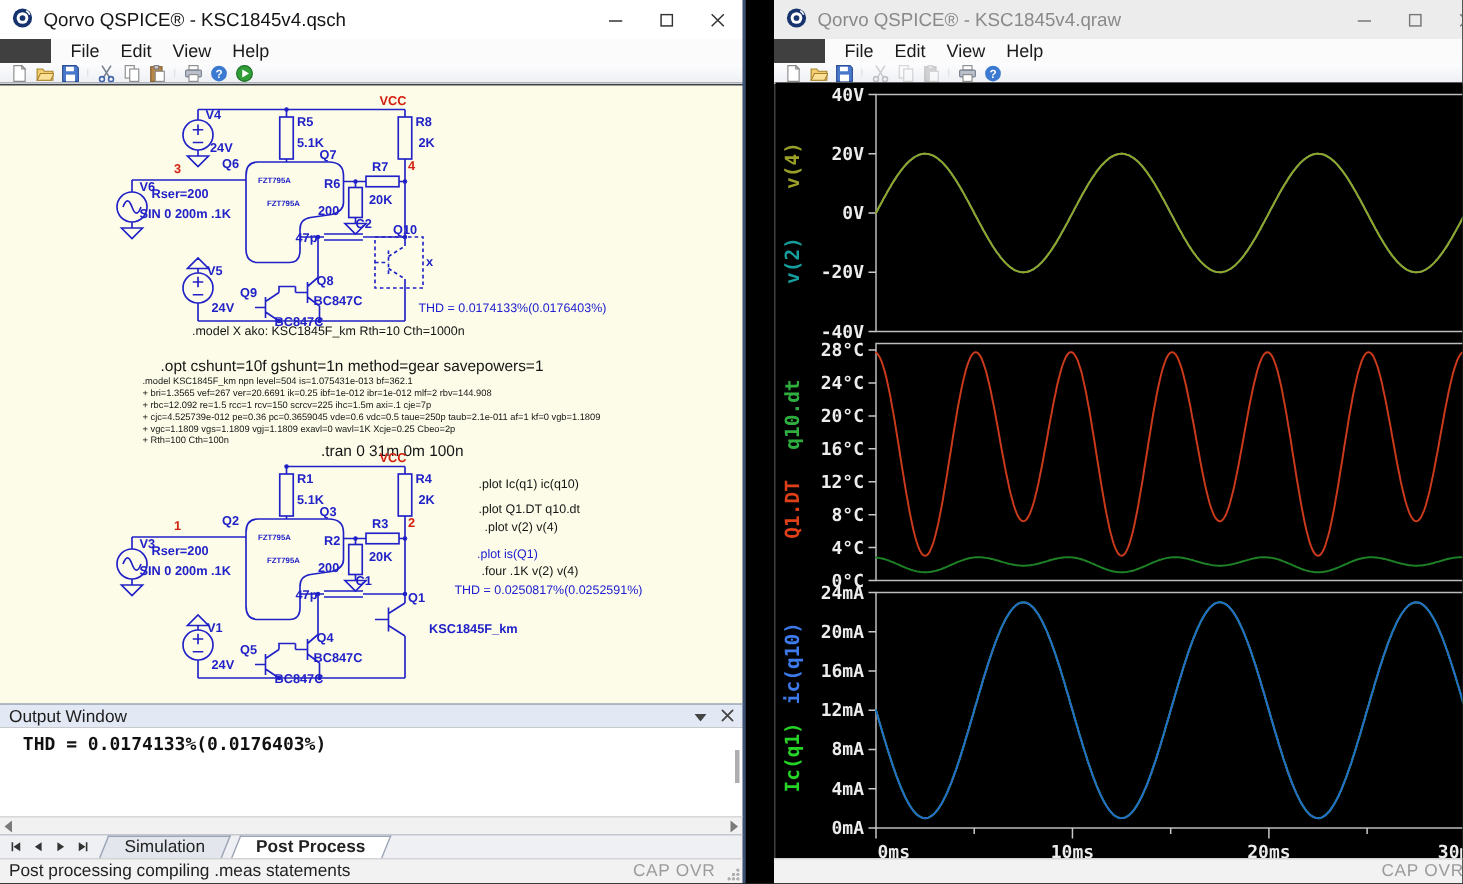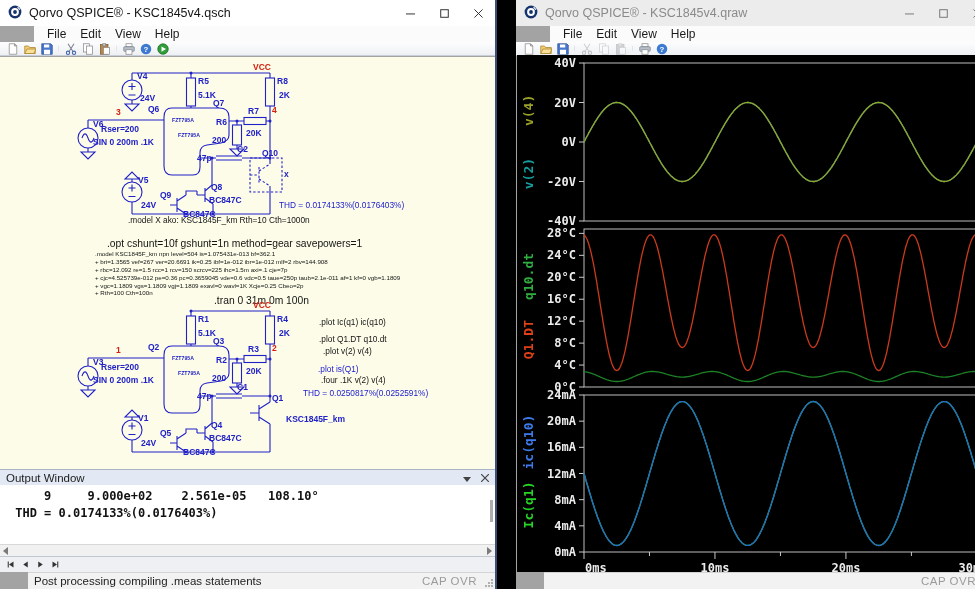--- a/index.html
+++ b/index.html
@@ -1,19 +1,19 @@
 <!DOCTYPE html>
 <html><head>
 <meta charset="utf-8">
 <style>
   html,body{margin:0;padding:0;background:#222;}
   *{box-sizing:border-box;-webkit-user-select:none;user-select:none;}
   .app{position:relative;width:975px;height:589px;overflow:hidden;background:#000;
        font-family:"Liberation Sans",sans-serif;font-size:12px;color:#222;}
-  .win{position:absolute;top:0;height:589px;background:#a3a3a3;}
+  .win{position:absolute;top:0;height:589px;background:#404040;}
   #win-left{left:0;width:497px;border-right:2px solid #3a5076;}
   #win-right{left:516px;width:478px;}
   
   .titlebar{position:absolute;left:0;right:0;top:0;height:26px;display:flex;align-items:center;
             padding-left:8px;gap:7px;background:#fff;}
   #win-right .titlebar{background:#ececec;}
   .title-text{font-size:12.5px;color:#151515;white-space:nowrap;}
   #win-right .title-text{color:#8a8a8a;}
   .caption-btns{margin-left:auto;display:flex;height:100%;}
   .cap{width:34px;height:100%;display:flex;align-items:center;justify-content:center;color:#333;}
@@ -53,21 +53,21 @@
   .tabnav{width:14px;height:12px;display:flex;align-items:center;justify-content:center;}
   .tabnav svg{width:9px;height:9px;}
   .tab{position:relative;height:15px;padding:0 14px;display:flex;align-items:center;font-size:11.5px;color:#222;margin-left:6px;}
   .tab::before{content:'';position:absolute;inset:0;background:#e3e6ec;border:1px solid #9aa4b4;border-bottom:none;
                transform:skewX(-22deg);}
   .tab.active::before{background:#fff;}
   .tab.active{font-weight:bold;}
   .tab .lbl{position:relative;}
   
   .statusbar{position:absolute;left:0;right:0;bottom:0;height:17px;background:#f2f2f2;border-top:1px solid #d4d4d4;
-             display:flex;align-items:center;padding:0 6px;font-size:11.5px;color:#222;margin-left:28px;}
+             display:flex;align-items:center;padding:0 6px;font-size:11.5px;color:#222;}
   .statusbar .cap-ovr{margin-left:auto;color:#9b9b9b;padding-right:12px;letter-spacing:.5px;}
   .grip{position:absolute;right:2px;bottom:2px;width:8px;height:8px;
         background:radial-gradient(circle at 7px 1px,#b0b0b0 1px,transparent 1.3px),
                    radial-gradient(circle at 4px 4px,#b0b0b0 1px,transparent 1.3px),
                    radial-gradient(circle at 7px 4px,#b0b0b0 1px,transparent 1.3px),
                    radial-gradient(circle at 1px 7px,#b0b0b0 1px,transparent 1.3px),
                    radial-gradient(circle at 4px 7px,#b0b0b0 1px,transparent 1.3px),
                    radial-gradient(circle at 7px 7px,#b0b0b0 1px,transparent 1.3px);}
   
   #plot-wrap{position:absolute;left:1px;right:1px;top:55px;bottom:17px;background:#000;}
@@ -335,21 +335,21 @@
       <span>Output Window</span>
       <span class="hdr-icons">
         <span><svg width="8" height="6" viewBox="0 0 8 6">
               <path d="M0,1 L8,1 L4,6 Z" fill="#444"></path>
             </svg></span>
         <span><svg width="8" height="8" viewBox="0 0 8 8">
               <path d="M0,0 L8,8 M8,0 L0,8" stroke="#444" stroke-width="1.2"></path>
             </svg></span>
       </span>
     </div>
-    <div id="out-content"><div>     9     9.000e+02    2.561e-05   108.10°</div><div> THD = 0.0174133%(0.0176403%)</div></div>
+    <div id="out-content"><div> THD = 0.0174133%(0.0176403%)</div></div>
     <div id="out-vthumb"></div>
     <div id="out-hscroll">
       <span class="scroll-arrow">
           <svg viewBox="0 0 8 8">
             <path d="M6,0 L1,4 L6,8 Z" fill="#7a7a7a"></path>
           </svg>
         </span>
       <span class="scroll-arrow">
           <svg viewBox="0 0 8 8">
             <path d="M2,0 L7,4 L2,8 Z" fill="#7a7a7a"></path>
@@ -372,20 +372,28 @@
       <span class="tabnav">
           <svg viewBox="0 0 12 12">
             <path d="M3,2 L9,6 L3,10 Z" fill="#333"></path>
           </svg>
         </span>
       <span class="tabnav">
           <svg viewBox="0 0 12 12">
             <path d="M9,2 V10" stroke="#333" stroke-width="1.4"></path>
             <path d="M2,2 L8,6 L2,10 Z" fill="#333"></path>
           </svg>
+        </span>
+      <span id="tabs-holder" style="display:flex;">
+          <span class="tab">
+            <span class="lbl">Simulation</span>
+          </span>
+          <span class="tab active">
+            <span class="lbl">Post Process</span>
+          </span>
         </span>
     </div>
 
     <div class="statusbar">
       <span>Post processing compiling .meas statements</span>
       <span class="cap-ovr">CAP OVR</span>
       <span class="grip"></span>
     </div>
   </div>
 

